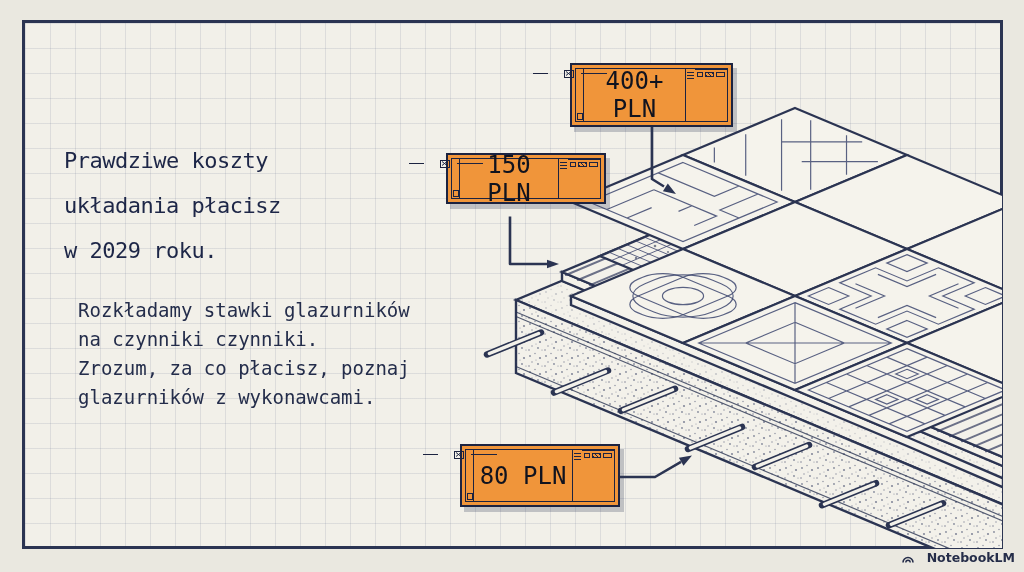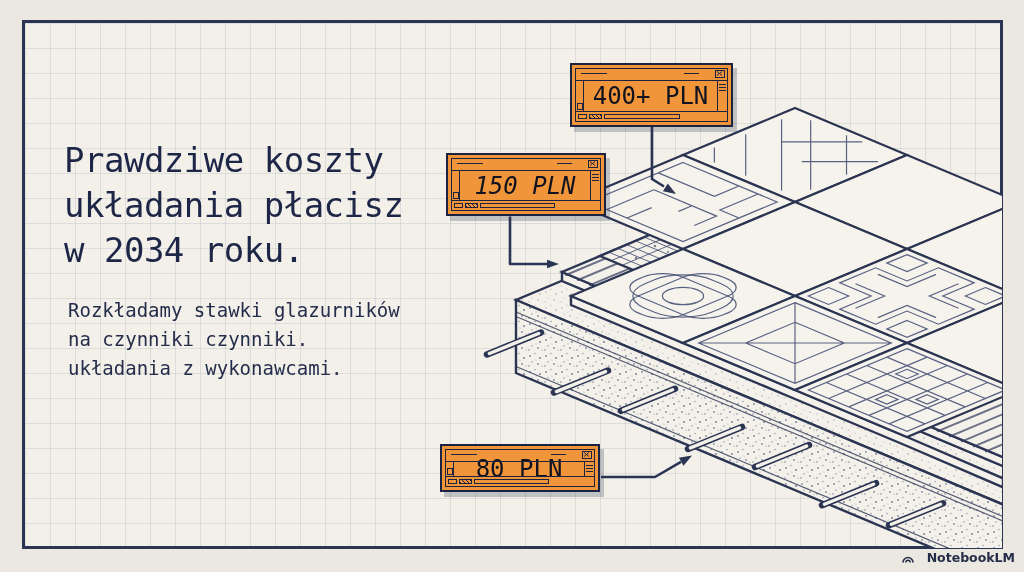--- a/index.html
+++ b/index.html
@@ -6,31 +6,31 @@
   body{width:1024px;height:572px;position:relative;overflow:hidden;
        background:#eae8e0;font-family:"DejaVu Sans Mono",monospace;}
   .frame{position:absolute;left:22px;top:20px;width:975px;height:523px;
          border:3px solid #2b3452;background-color:#f2f0e9;
          background-image:
            linear-gradient(to right, rgba(110,120,145,0.16) 1px, transparent 1px),
            linear-gradient(to bottom, rgba(110,120,145,0.16) 1px, transparent 1px);
          background-size:25px 25px;}
   svg.illu{position:absolute;left:0;top:0;width:1024px;height:572px;pointer-events:none;}
 
-  .title{position:absolute;left:64px;top:138px;color:#1d2647;font-size:34px;
+  .title{position:absolute;left:64px;top:138px;color:#1d2647;font-size:22px;
          line-height:45px;letter-spacing:-0.5px;white-space:nowrap;}
-  .subtitle{position:absolute;left:68px;top:296px;color:#242d4b;font-size:19px;
+  .subtitle{position:absolute;left:78px;top:296px;color:#242d4b;font-size:19px;
             line-height:29px;white-space:nowrap;}
   .tline{display:block;}
 
   
   .win{position:absolute;background:#f0953a;border:2.5px solid #1c2340;
        box-shadow:4px 5px 0 rgba(44,52,82,.25);box-sizing:border-box;}
   .win-frame{position:absolute;inset:3px;border:1.5px solid #1c2340;
-             display:flex;flex-direction:column;text-align:center;}
+             display:flex;flex-direction:row;text-align:center;}
   .tbar{height:11px;border-bottom:1.5px solid #1c2340;position:relative;flex:none;}
   .tb-dash{position:absolute;left:5px;top:4px;width:26px;border-top:1.5px solid #1c2340;}
   .tb-dash2{position:absolute;right:28px;top:4px;width:15px;border-top:1.5px solid #1c2340;}
   .tb-btn{position:absolute;right:2px;top:1px;width:10px;height:8px;
           border:1.2px solid #1c2340;box-sizing:border-box;}
   .tb-btn svg{display:block;}
   .wbody{flex:1;display:flex;min-height:0;}
   .lstrip{width:7px;border-right:1.5px solid #1c2340;position:relative;flex:none;}
   .ls-box{position:absolute;left:1px;bottom:1px;width:4px;height:5px;border:1px solid #1c2340;}
   .content{flex:1;display:flex;align-items:center;justify-content:center;}
@@ -197,27 +197,28 @@
     <g>
       <path class="arrow" d="M601 477 L655 477 L681 461.8"></path>
       <polygon class="ahead" points="692,455.5 683.5,465.8 678.9,457.8"></polygon>
     </g>
   </g>
 </svg>
 
 <div class="title">
   <span class="tline">Prawdziwe koszty</span>
   <span class="tline">układania płacisz</span>
-  <span class="tline">w 2034 roku.</span>
+  <span class="tline">w 2029 roku.</span>
 </div>
 
 <div class="subtitle">
   <span class="tline">Rozkładamy stawki glazurników</span>
   <span class="tline">na czynniki czynniki.</span>
-  <span class="tline">układania z wykonawcami.</span>
+  <span class="tline">Zrozum, za co płacisz, poznaj</span>
+  <span class="tline">glazurników z wykonawcami.</span>
 </div>
 
 <div class="win" style="left:570px;top:63px;width:163px;height:64px;">
   <div class="win-frame">
     <div class="tbar">
       <span class="tb-dash"></span>
       <span class="tb-dash2"></span>
       <span class="tb-btn">
           <svg width="7" height="5" viewBox="0 0 7 5">
             <path d="M1 0.5 L6 4.5 M6 0.5 L1 4.5" stroke="#1c2340" stroke-width="1" fill="none"></path>
@@ -238,21 +239,21 @@
       </div>
     </div>
     <div class="sbar">
       <span class="sb-box"></span>
       <span class="sb-box dith"></span>
       <span class="sb-line"></span>
     </div>
   </div>
 </div>
 
-<div class="win" style="left:446px;top:153px;width:160px;height:63px;font-style:italic;">
+<div class="win" style="left:446px;top:153px;width:160px;height:51px;">
   <div class="win-frame">
     <div class="tbar">
       <span class="tb-dash"></span>
       <span class="tb-dash2"></span>
       <span class="tb-btn">
           <svg width="7" height="5" viewBox="0 0 7 5">
             <path d="M1 0.5 L6 4.5 M6 0.5 L1 4.5" stroke="#1c2340" stroke-width="1" fill="none"></path>
           </svg>
         </span>
     </div>
@@ -270,21 +271,21 @@
       </div>
     </div>
     <div class="sbar">
       <span class="sb-box"></span>
       <span class="sb-box dith"></span>
       <span class="sb-line"></span>
     </div>
   </div>
 </div>
 
-<div class="win" style="left:440px;top:444px;width:160px;height:48px;">
+<div class="win" style="left:460px;top:444px;width:160px;height:63px;">
   <div class="win-frame">
     <div class="tbar">
       <span class="tb-dash"></span>
       <span class="tb-dash2"></span>
       <span class="tb-btn">
           <svg width="7" height="5" viewBox="0 0 7 5">
             <path d="M1 0.5 L6 4.5 M6 0.5 L1 4.5" stroke="#1c2340" stroke-width="1" fill="none"></path>
           </svg>
         </span>
     </div>

